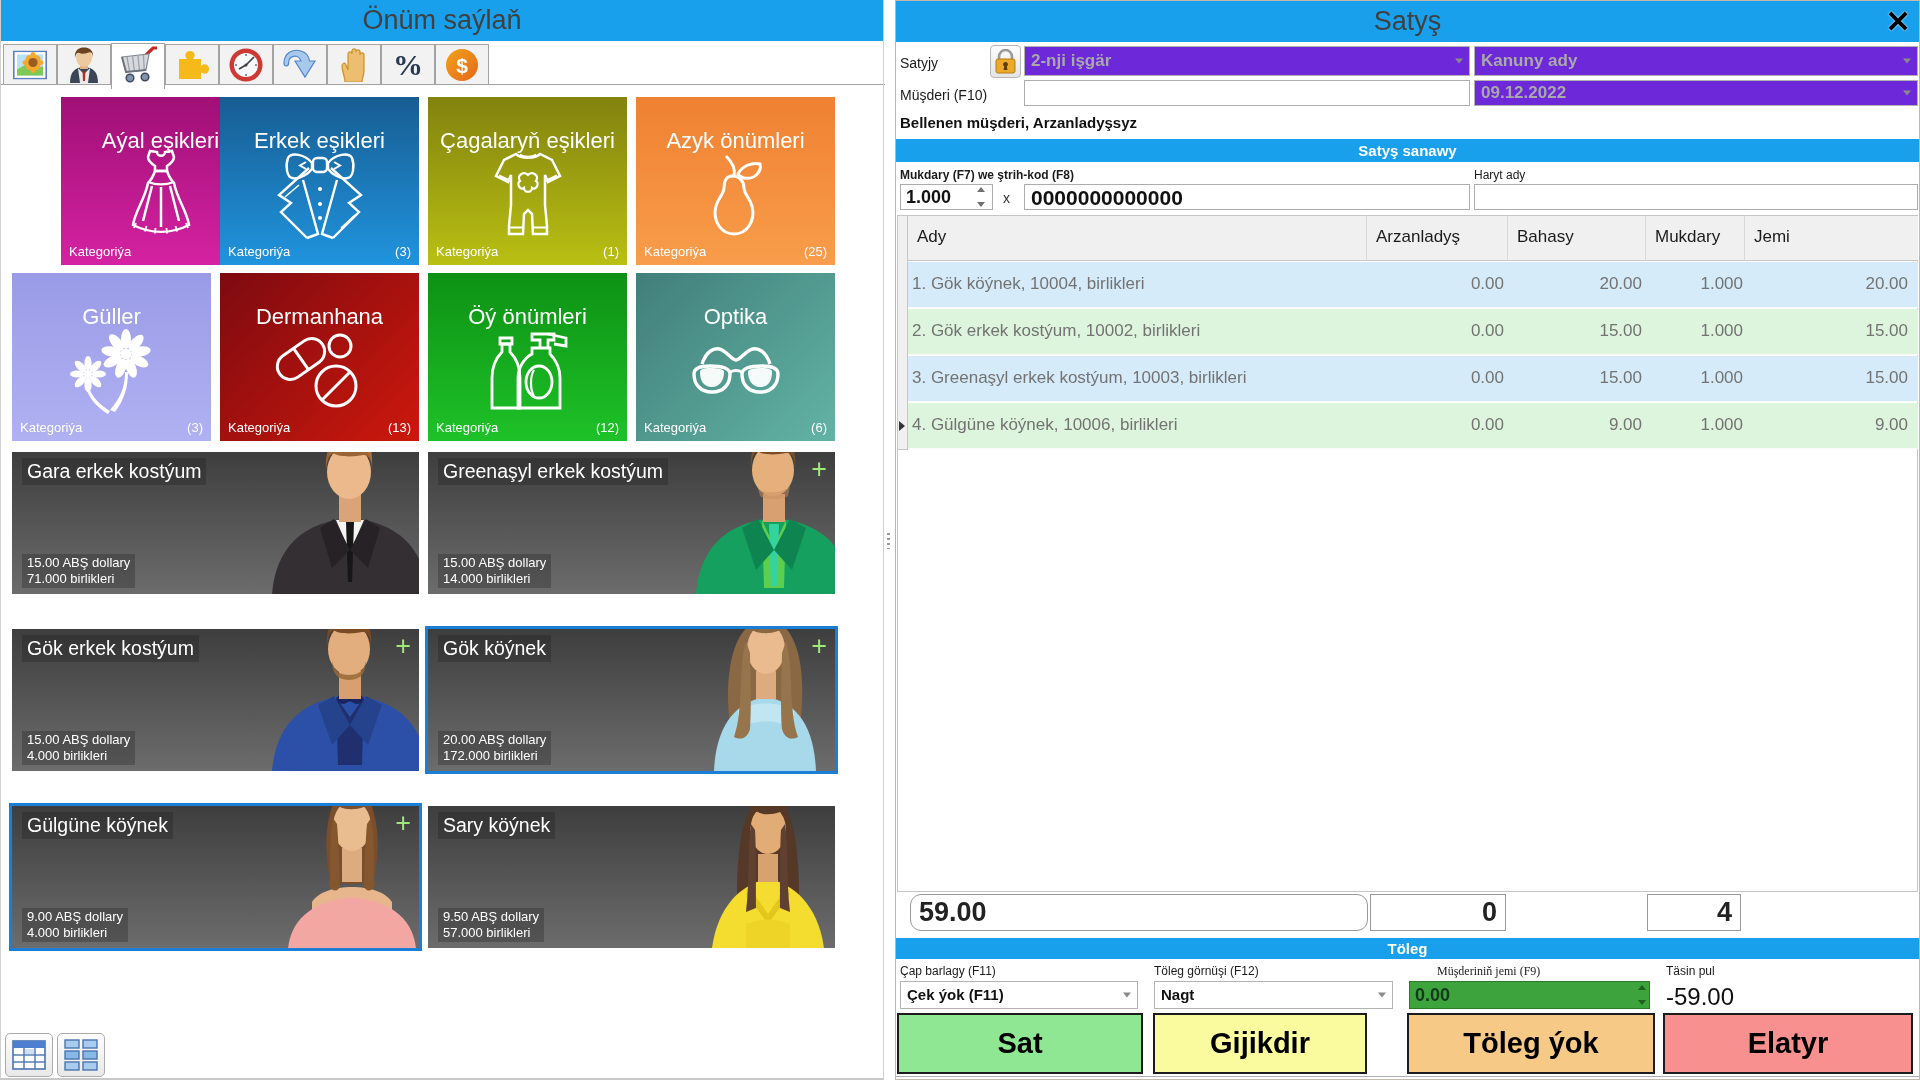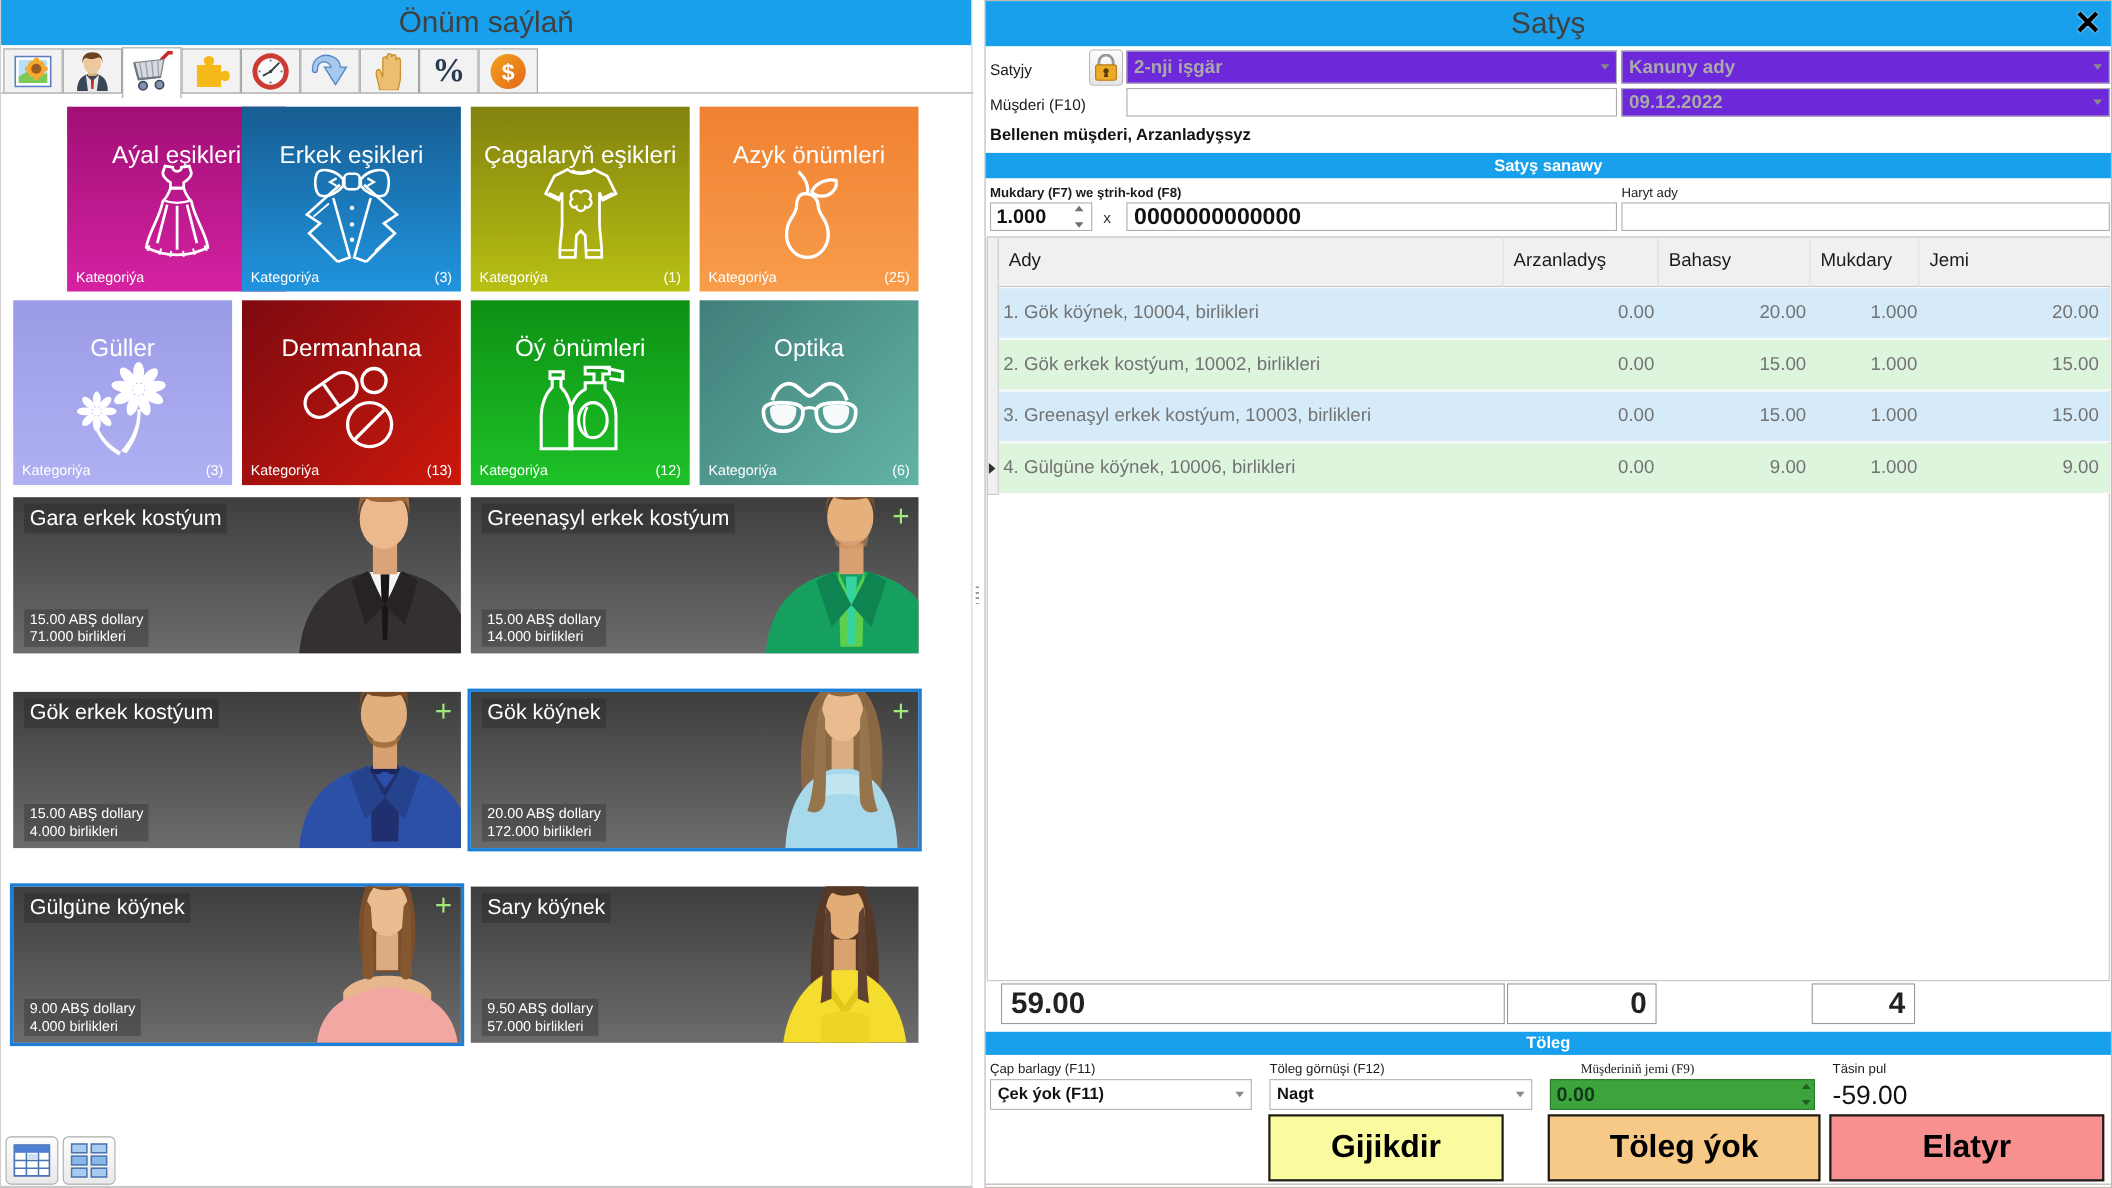--- a/index.html
+++ b/index.html
@@ -460,32 +460,33 @@
   </div>
   <div class="row" style="top:402px;background:#ddf4dd;">
     <div class="name">4. Gülgüne köýnek, 10006, birlikleri</div>
     <div class="num" style="left:496px;width:100px;">0.00</div>
     <div class="num" style="left:634px;width:100px;">9.00</div>
     <div class="num" style="left:735px;width:100px;">1.000</div>
     <div class="num" style="left:900px;width:100px;">9.00</div>
   </div>
   <div style="position:absolute;left:3px;top:420px;width:0;height:0;border-top:5px solid transparent;border-bottom:5px solid transparent;border-left:6px solid #333;"></div>
 
-  <div class="bigbox" style="left:14px;top:893px;width:458px;padding-left:8px;">59.00</div>
+  <div class="bigbox" style="left:14px;top:893px;width:458px;padding-left:8px;border-radius:11px;">59.00</div>
   <div class="bigbox" style="left:474px;top:893px;width:136px;text-align:right;padding-right:8px;">0</div>
   <div class="bigbox" style="left:751px;top:893px;width:94px;text-align:right;padding-right:8px;">4</div>
   <div class="bluebar" style="left:0;top:937px;width:1023px;height:21px;line-height:21px;font-size:15px;">Töleg</div>
   <div class="lbl-sm" style="left:4px;top:963px;">Çap barlagy (F11)</div>
   <div class="lbl-sm" style="left:258px;top:963px;">Töleg görnüşi (F12)</div>
   <div class="lbl-sm" style="left:541px;top:963px;font-family:Liberation Serif, serif;">Müşderiniň jemi (F9)</div>
   <div class="lbl-sm" style="left:770px;top:963px;">Täsin pul</div>
   <div class="combo" style="left:4px;top:980px;width:238px;height:28px;line-height:26px;background:#fff;color:#111;font-size:15px;">Çek ýok (F11)<span class="arr"></span></div>
   <div class="combo" style="left:258px;top:980px;width:239px;height:28px;line-height:26px;background:#fff;color:#111;font-size:15px;">Nagt<span class="arr"></span></div>
   <div style="position:absolute;left:513px;top:980px;width:241px;height:28px;background:#3da43d;border:1px solid #2a7a2a;color:#14381a;font-size:18px;font-weight:bold;line-height:26px;padding-left:5px;">0.00
     <div style="position:absolute;right:3px;top:3px;width:0;height:0;border-left:4px solid transparent;border-right:4px solid transparent;border-bottom:5px solid #1e5e1e;"></div>
     <div style="position:absolute;right:3px;bottom:3px;width:0;height:0;border-left:4px solid transparent;border-right:4px solid transparent;border-top:5px solid #1e5e1e;"></div>
   </div>
   <div style="position:absolute;left:770px;top:982px;font-size:24px;font-weight:normal;color:#111;">-59.00</div>
+  <div class="btn" style="left:1px;width:246px;background:#90e793;">Sat</div>
   <div class="btn" style="left:257px;width:214px;background:#fafa9f;">Gijikdir</div>
   <div class="btn" style="left:511px;width:248px;background:#f6ca86;">Töleg ýok</div>
   <div class="btn" style="left:767px;width:250px;background:#f89090;">Elatyr</div>
   <div style="position:absolute;left:0;top:1075px;width:1023px;height:1px;background:#b0b0b0;"></div>
 </div>
 
 </body></html>

